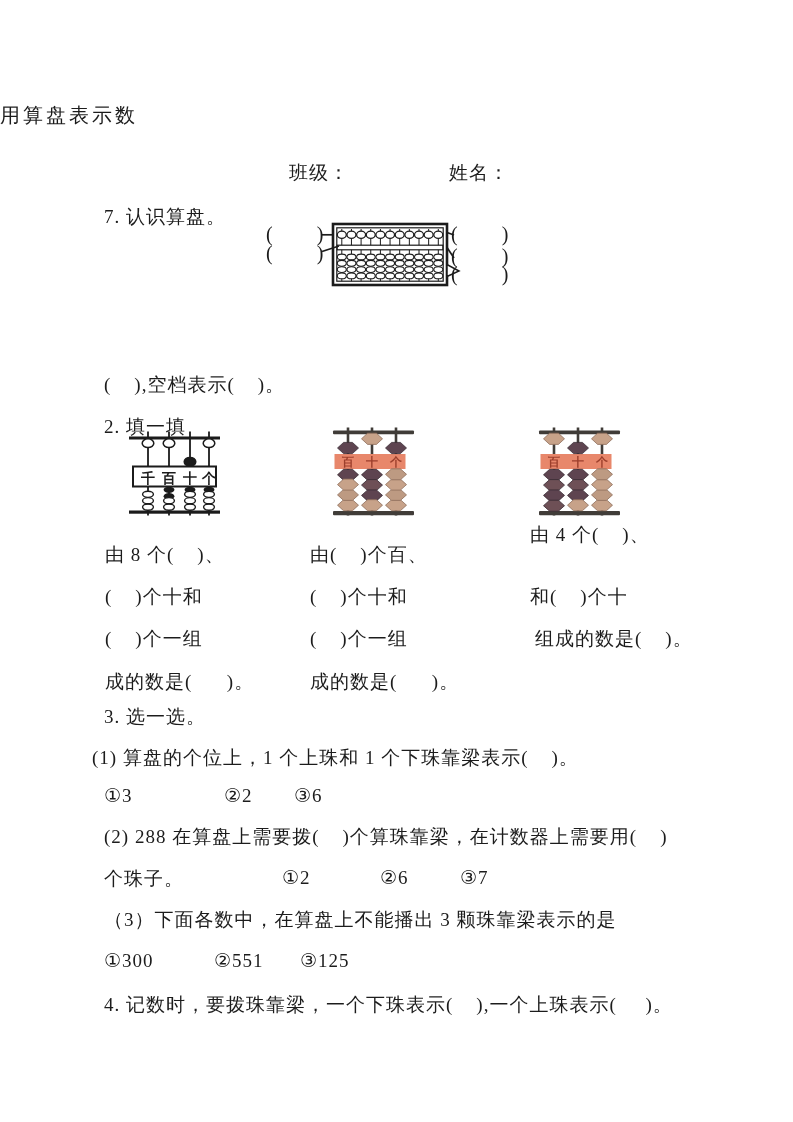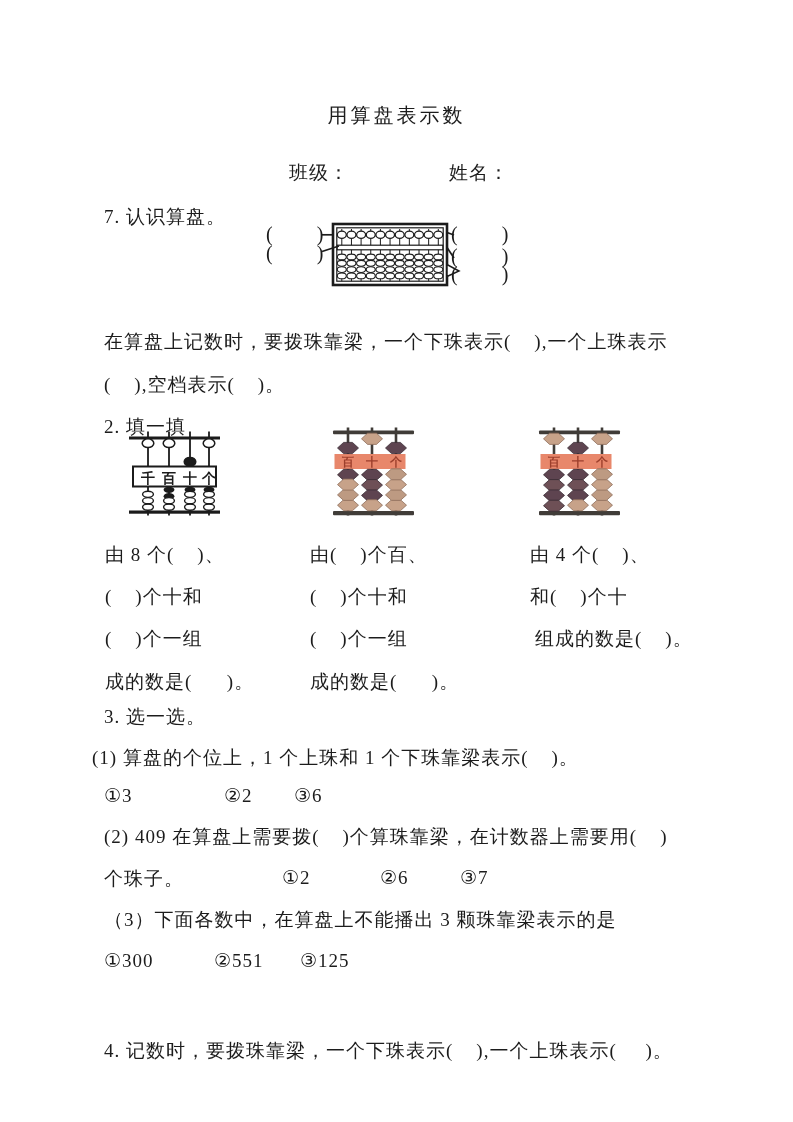--- a/index.html
+++ b/index.html
@@ -1,21 +1,21 @@
 <!DOCTYPE html>
 <html><head>
 <meta charset="utf-8">
 <style>
   html,body{margin:0;padding:0;background:#ffffff;}
   #page{position:relative;width:793px;height:1122px;background:#ffffff;
         font-family:"Liberation Serif","DejaVu Serif","DejaVu Sans",serif;
         color:#1c1c1c;overflow:hidden;}
   .t{position:absolute;font-size:19px;letter-spacing:1px;white-space:pre;line-height:1.2;margin-top:16px;}
   .blank{position:absolute;font-size:20px;letter-spacing:2px;white-space:pre;line-height:1;}
-  .title{position:absolute;left:0;top:102px;width:100%;text-align:center;
+  .title{position:absolute;left:0;top:102px;width:100%;text-align:left;
          font-size:20px;letter-spacing:3px;}
   svg.fig{position:absolute;}
 </style>
 </head>
 <body>
 
 <div id="page">
 
   <div class="title">用算盘表示数</div>
   <span class="t" style="left:289px;top:146px">班级：</span>
@@ -100,21 +100,20 @@
       <line x1="197" y1="14.5" x2="204" y2="17" stroke="#1b1b1b" stroke-width="1.7"></line>
       <line x1="197" y1="29.5" x2="204" y2="40" stroke="#1b1b1b" stroke-width="1.7"></line>
       <polygon points="197,46.5 197,58.5 209,53" fill="#fff" stroke="#1b1b1b" stroke-width="1.5"></polygon>
     </svg>
   <span class="blank" style="left:266px;top:224px">(      )</span>
   <span class="blank" style="left:266px;top:243px">(      )</span>
   <span class="blank" style="left:451px;top:224px">(      )</span>
   <span class="blank" style="left:451px;top:246px">(      )</span>
   <span class="blank" style="left:451px;top:264px">(      )</span>
 
-  <span class="t" style="left:104px;top:315px">在算盘上记数时，要拨珠靠梁，一个下珠表示(    ),一个上珠表示</span>
   <span class="t" style="left:104px;top:358px">(    ),空档表示(    )。</span>
 
   <span class="t" style="left:104px;top:400px">2. 填一填</span>
 
   <svg class="fig" style="left:122px;top:430px;width:105px;height:92px" viewBox="0 0 105 92">
       <rect x="25.1" y="1.5" width="1.8" height="84" fill="#1b1b1b"></rect>
       <rect x="46.1" y="1.5" width="1.8" height="84" fill="#1b1b1b"></rect>
       <rect x="67.1" y="1.5" width="1.8" height="84" fill="#1b1b1b"></rect>
       <rect x="86.1" y="1.5" width="1.8" height="84" fill="#1b1b1b"></rect>
       <rect x="7" y="6.5" width="91" height="3" fill="#1b1b1b"></rect>
@@ -192,46 +191,46 @@
       <polygon points="29.5,71.4 35.59,65.9 44.41,65.9 50.5,71.4 44.41,76.9 35.59,76.9" fill="#5e4450" stroke="#392b34" stroke-width="0.8"></polygon>
       <polygon points="29.5,81.2 35.59,75.7 44.41,75.7 50.5,81.2 44.41,86.7 35.59,86.7" fill="#c7a289" stroke="#8f6f5c" stroke-width="0.8"></polygon>
       <polygon points="53.5,81.2 59.59,75.7 68.41,75.7 74.5,81.2 68.41,86.7 59.59,86.7" fill="#c7a289" stroke="#8f6f5c" stroke-width="0.8"></polygon>
       <polygon points="53.5,70.9 59.59,65.4 68.41,65.4 74.5,70.9 68.41,76.4 59.59,76.4" fill="#bd9a82" stroke="#8f6f5c" stroke-width="0.8"></polygon>
       <polygon points="53.5,60.6 59.59,55.1 68.41,55.1 74.5,60.6 68.41,66.1 59.59,66.1" fill="#c7a289" stroke="#8f6f5c" stroke-width="0.8"></polygon>
       <polygon points="53.5,50.3 59.59,44.8 68.41,44.8 74.5,50.3 68.41,55.8 59.59,55.8" fill="#bd9a82" stroke="#8f6f5c" stroke-width="0.8"></polygon>
     </svg>
 
   <span class="t" style="left:105px;top:528px">由 8 个(    )、</span>
   <span class="t" style="left:310px;top:528px">由(    )个百、</span>
-  <span class="t" style="left:530px;top:528px">由 4 个(    )、</span>
+  <span class="t" style="left:530px;top:508px">由 4 个(    )、</span>
 
   <span class="t" style="left:105px;top:570px">(    )个十和</span>
   <span class="t" style="left:310px;top:570px">(    )个十和</span>
   <span class="t" style="left:530px;top:570px">和(    )个十</span>
 
   <span class="t" style="left:105px;top:612px">(    )个一组</span>
   <span class="t" style="left:310px;top:612px">(    )个一组</span>
   <span class="t" style="left:535px;top:612px">组成的数是(    )。</span>
 
   <span class="t" style="left:105px;top:655px">成的数是(      )。</span>
   <span class="t" style="left:310px;top:655px">成的数是(      )。</span>
 
   <span class="t" style="left:104px;top:690px">3. 选一选。</span>
 
   <span class="t" style="left:92px;top:731px">(1) 算盘的个位上，1 个上珠和 1 个下珠靠梁表示(    )。</span>
   <span class="t" style="left:104px;top:769px">①3</span>
   <span class="t" style="left:224px;top:769px">②2</span>
   <span class="t" style="left:294px;top:769px">③6</span>
 
-  <span class="t" style="left:104px;top:810px">(2) 409 在算盘上需要拨(    )个算珠靠梁，在计数器上需要用(    )</span>
+  <span class="t" style="left:104px;top:810px">(2) 288 在算盘上需要拨(    )个算珠靠梁，在计数器上需要用(    )</span>
   <span class="t" style="left:104px;top:852px">个珠子。</span>
   <span class="t" style="left:282px;top:851px">①2</span>
   <span class="t" style="left:380px;top:851px">②6</span>
   <span class="t" style="left:460px;top:851px">③7</span>
 
   <span class="t" style="left:104px;top:893px">（3）下面各数中，在算盘上不能播出 3 颗珠靠梁表示的是</span>
   <span class="t" style="left:104px;top:934px">①300</span>
   <span class="t" style="left:214px;top:934px">②551</span>
   <span class="t" style="left:300px;top:934px">③125</span>
 
-  <span class="t" style="left:104px;top:1024px">4. 记数时，要拨珠靠梁，一个下珠表示(    ),一个上珠表示(     )。</span>
+  <span class="t" style="left:104px;top:978px">4. 记数时，要拨珠靠梁，一个下珠表示(    ),一个上珠表示(     )。</span>
 
 </div>
 
 </body></html>

